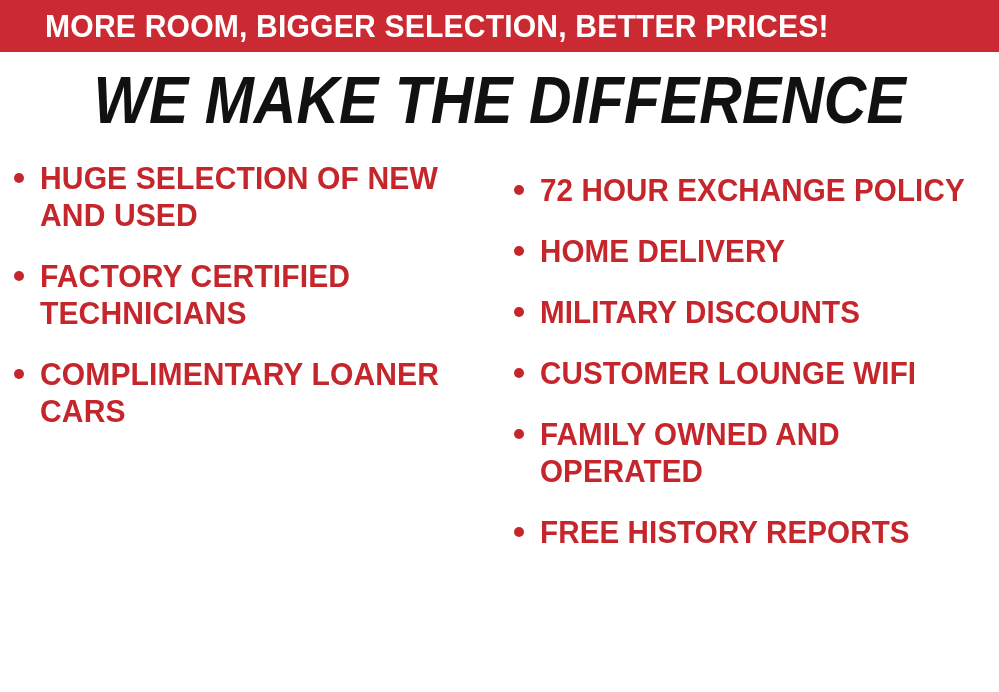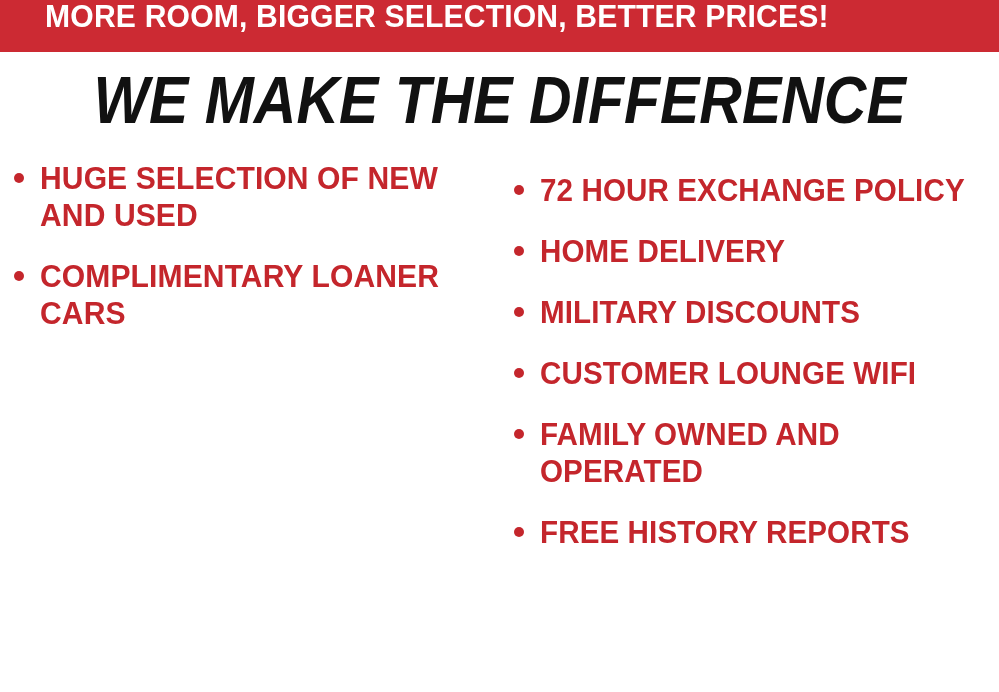--- a/index.html
+++ b/index.html
@@ -19,21 +19,21 @@
 
   
   #top-banner {
     position: absolute;
     left: 0;
     top: 0;
     width: 999px;
     height: 52px;
     background: #cc2a33;
     display: flex;
-    align-items: flex-start;
+    align-items: center;
   }
   #top-banner-text {
     color: #ffffff;
     font-family: "Liberation Sans", sans-serif;
     font-weight: bold;
     font-size: 32px;
     line-height: 1;
     letter-spacing: 0.2px;
     padding-left: 48px;
     transform: scaleX(0.94);
@@ -128,20 +128,24 @@
 
   <div id="columns">
 
     <div class="column" id="column-left">
       <div class="bullet-item">
         <span class="bullet-dot"></span>
         <span class="bullet-text">HUGE SELECTION OF NEW AND USED</span>
       </div>
       <div class="bullet-item">
         <span class="bullet-dot"></span>
+        <span class="bullet-text">FACTORY CERTIFIED TECHNICIANS</span>
+      </div>
+      <div class="bullet-item">
+        <span class="bullet-dot"></span>
         <span class="bullet-text">COMPLIMENTARY LOANER CARS</span>
       </div>
     </div>
 
     <div class="column" id="column-right">
       <div class="bullet-item">
         <span class="bullet-dot"></span>
         <span class="bullet-text">72 HOUR EXCHANGE POLICY</span>
       </div>
       <div class="bullet-item">

